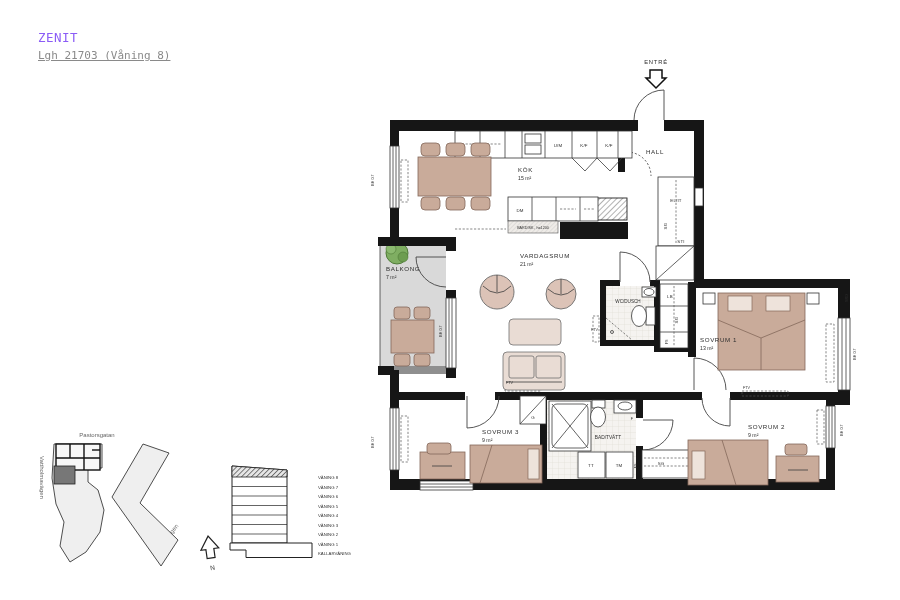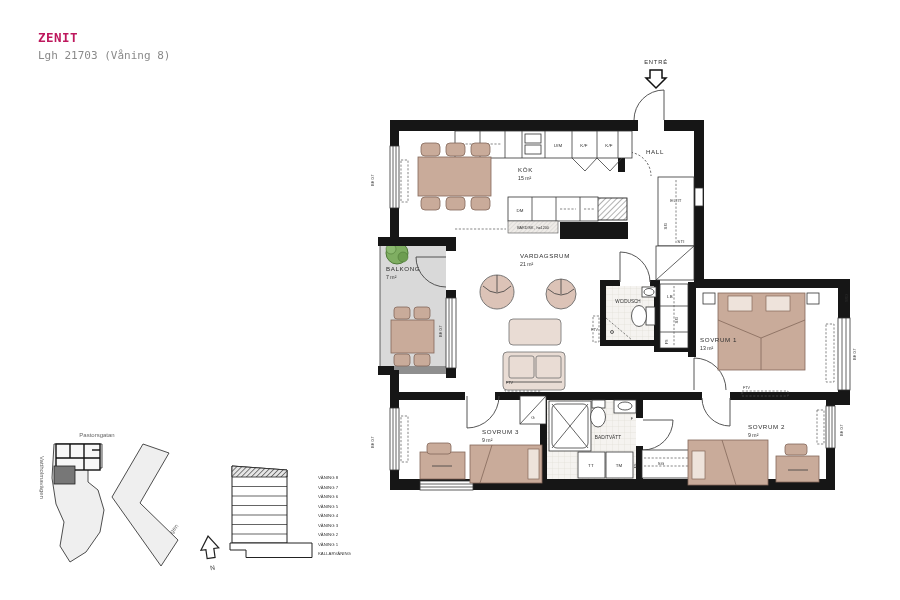--- a/index.html
+++ b/index.html
@@ -1,21 +1,21 @@
 <!DOCTYPE html>
 <html><head>
 <meta charset="utf-8">
 <style>
   html,body{margin:0;padding:0;background:#fff;}
   .page{position:relative;width:900px;height:600px;background:#fff;overflow:hidden;
         font-family:"Liberation Sans",sans-serif;}
   .header{position:absolute;left:38px;top:30px;z-index:5;
           font-family:"DejaVu Sans Mono",monospace;}
-  .header .title{font-size:12.5px;font-weight:bold;color:#be185d;letter-spacing:.5px;}
-  .header .subtitle{font-size:11px;color:#8a8a8a;margin-top:4px;}
+  .header .title{font-size:12.5px;font-weight:normal;color:#8b5cf6;letter-spacing:.5px;}
+  .header .subtitle{font-size:11px;color:#8a8a8a;margin-top:4px;text-decoration:underline;}
   svg{position:absolute;left:0;top:0;}
   svg text{font-family:"Liberation Sans",sans-serif;fill:#2e2e2e;}
   .wall{fill:#161616;}
   .thin{stroke:#3c3c3c;fill:none;stroke-width:.8;}
   .furn{fill:#c9ab9a;stroke:#84685a;stroke-width:.8;}
   .furnL{fill:#e9dcd4;stroke:#6f6f6f;stroke-width:.8;}
   .white{fill:#fff;stroke:#333;stroke-width:.8;}
   .dash{stroke:#555;stroke-dasharray:2.2,1.6;fill:none;stroke-width:.7;}
   .door{stroke:#444;fill:none;stroke-width:.9;}
   .lbl{font-size:6.2px;letter-spacing:.6px;}

